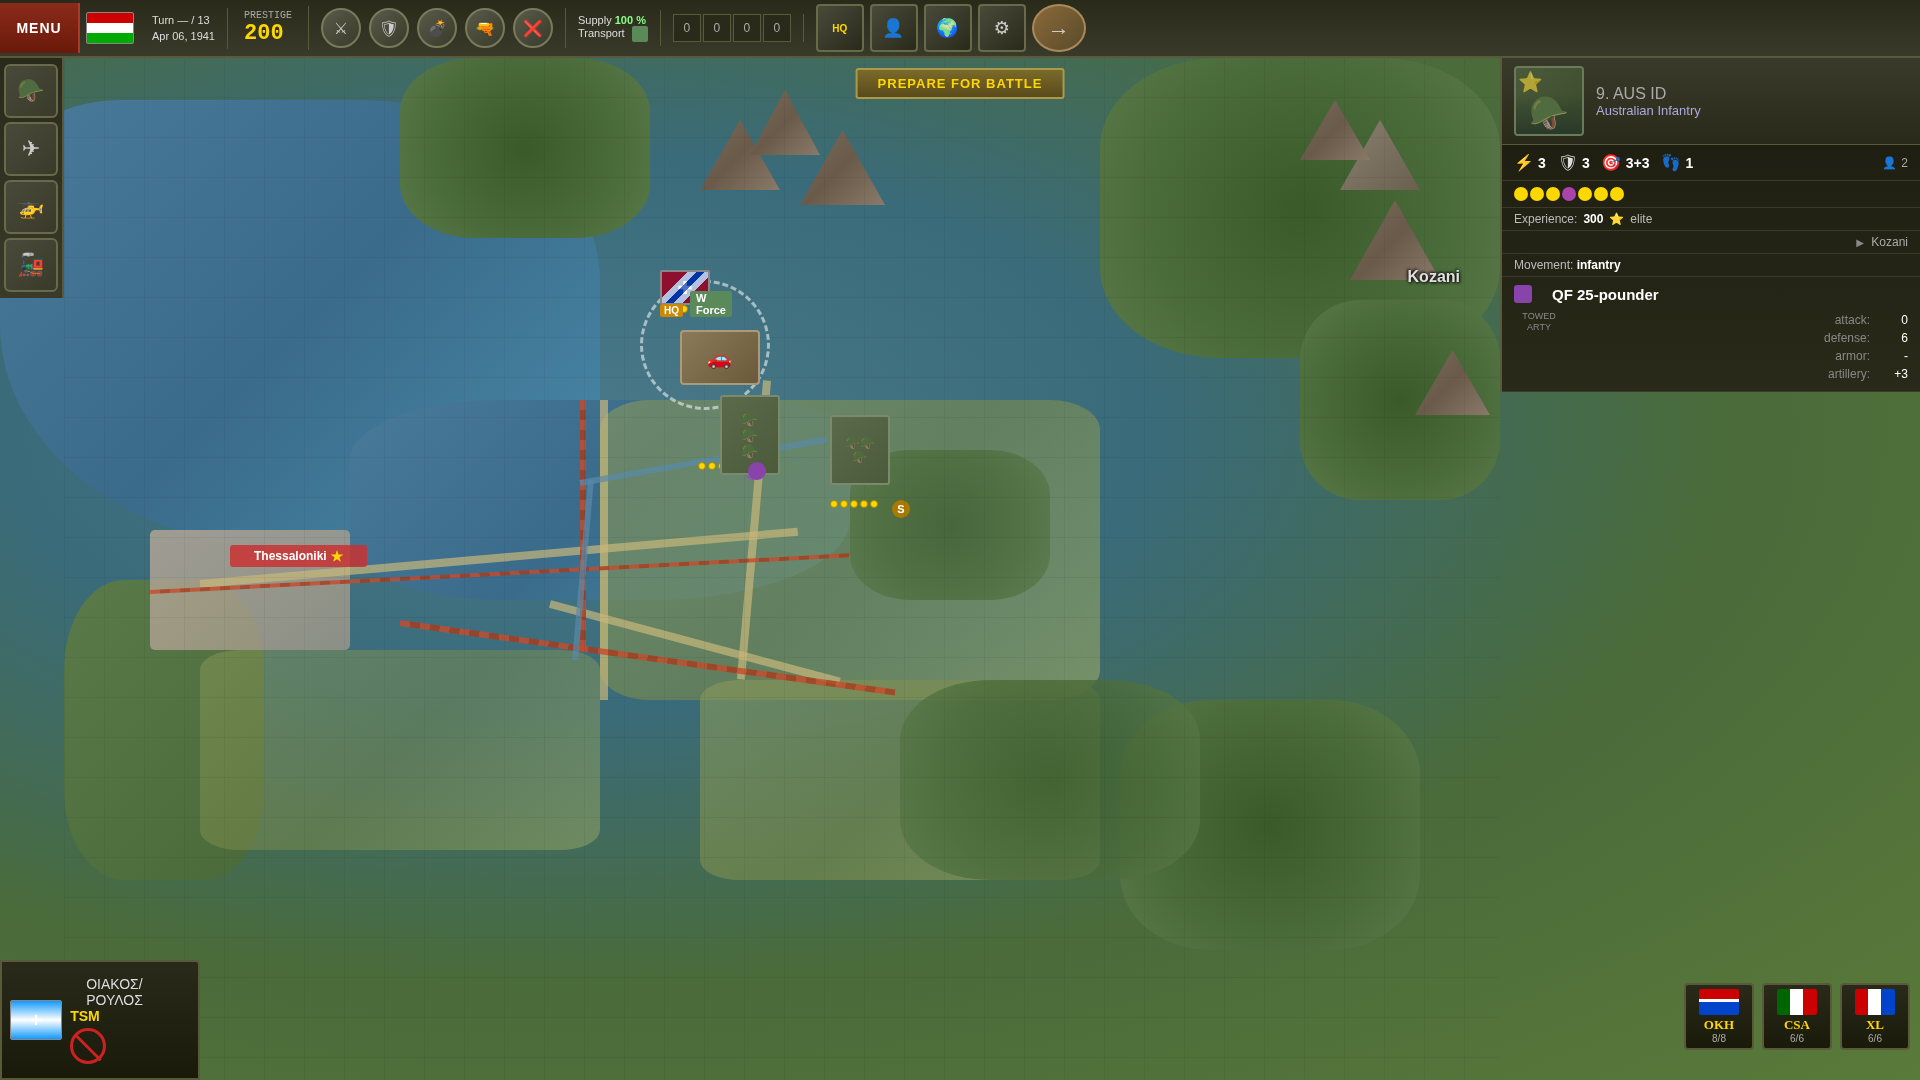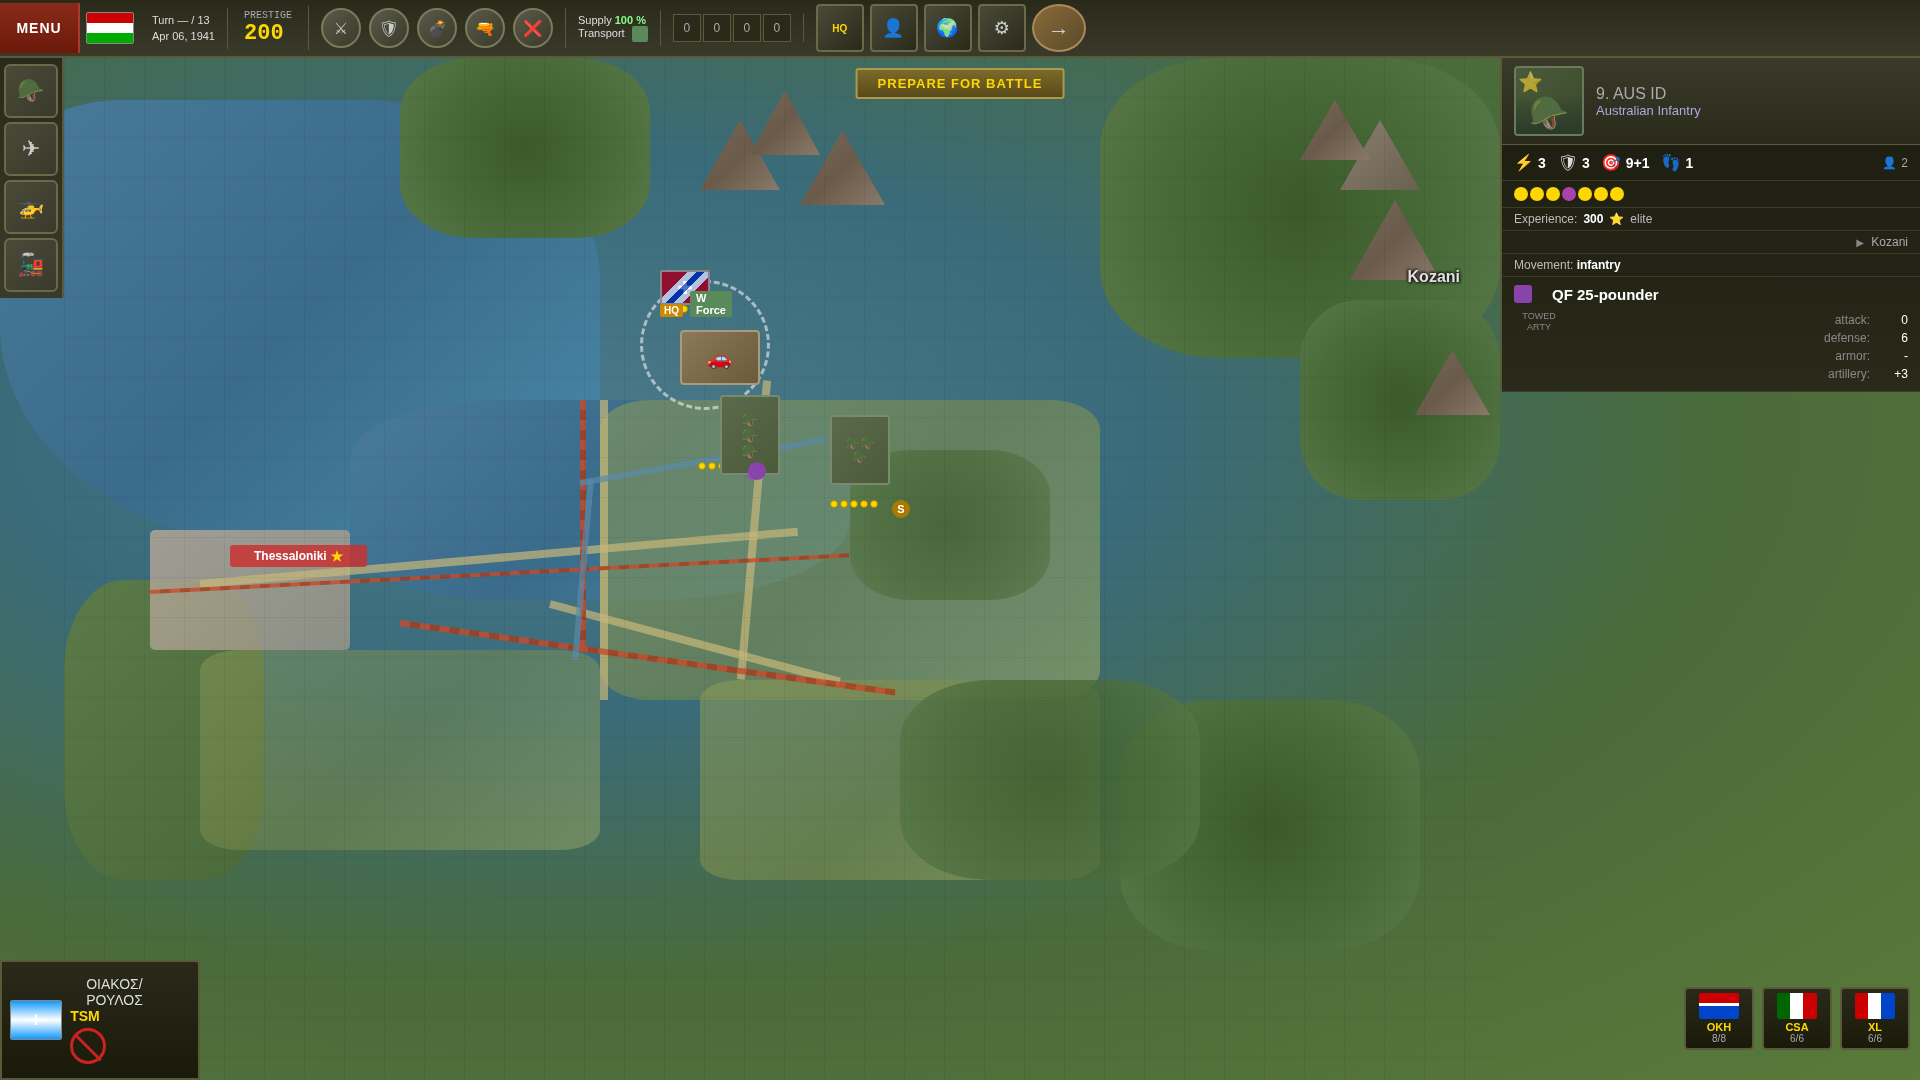--- a/index.html
+++ b/index.html
@@ -483,22 +483,23 @@
     .flag-mexico {
       background: linear-gradient(90deg, #006600 0%, #006600 33%, #ffffff 33%, #ffffff 66%, #cc0000 66%, #cc0000 100%);
     }
 
     .flag-xl {
       background: linear-gradient(90deg, #cc0000 0%, #cc0000 33%, #ffffff 33%, #ffffff 66%, #0044cc 66%, #0044cc 100%);
     }
 
     .mini-unit-code {
       color: #ffd700;
-      font-size: 11px;
-      font-weight: bold;
+      font-size: 13px;
+      font-weight: bold;
+      font-family: Liberation Serif, serif;
     }
 
     .mini-unit-count {
       color: #aaa;
       font-size: 10px;
     }
 
     
     #bottom-left-card {
       position: absolute;
@@ -905,21 +906,21 @@
     <div class="stat-item">
       <span class="stat-icon">⚡</span>
       <span class="stat-value">3</span>
     </div>
     <div class="stat-item">
       <span class="stat-icon">🛡</span>
       <span class="stat-value">3</span>
     </div>
     <div class="stat-item">
       <span class="stat-icon">🎯</span>
-      <span class="stat-value">9+1</span>
+      <span class="stat-value">3+3</span>
     </div>
     <div class="stat-item">
       <span class="stat-icon">👣</span>
       <span class="stat-value">1</span>
     </div>
     <div style="margin-left:auto; display:flex; align-items:center; gap:4px; color:#aaa; font-size:12px;">
       <span>👤</span>
         <span>2</span>
     </div>
   </div>

